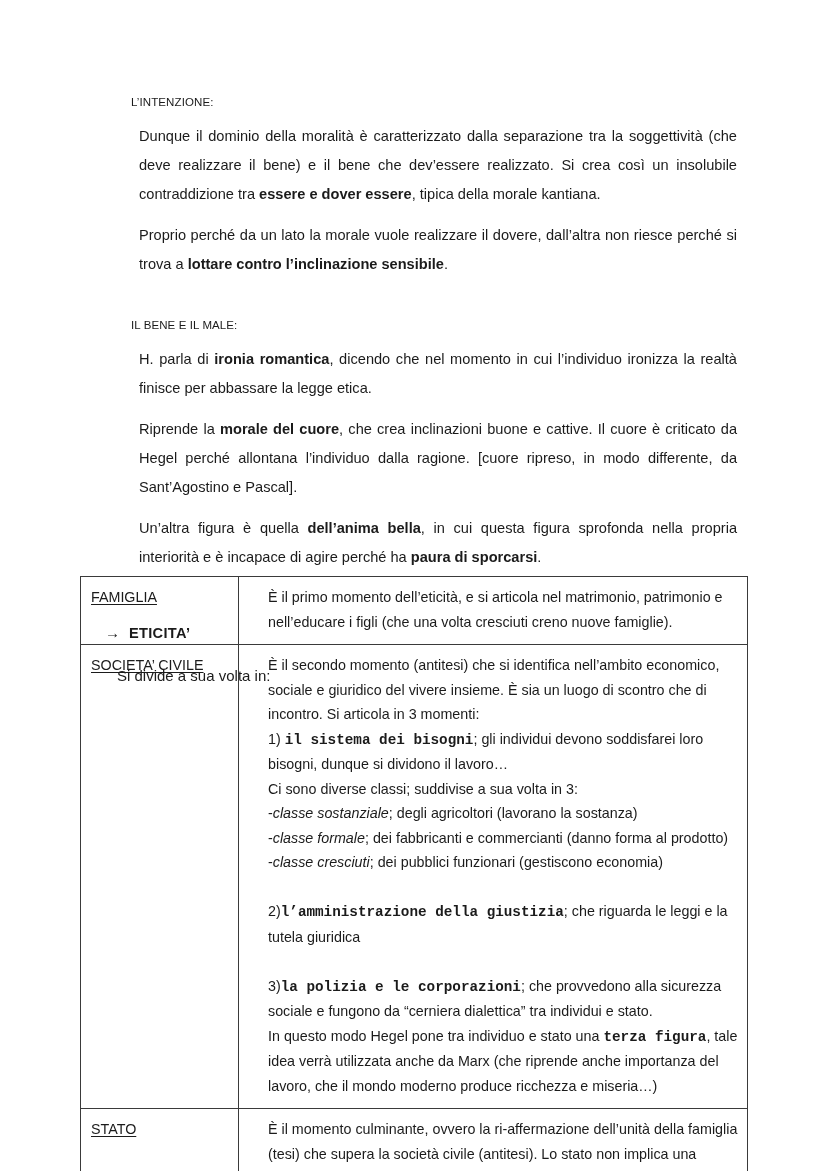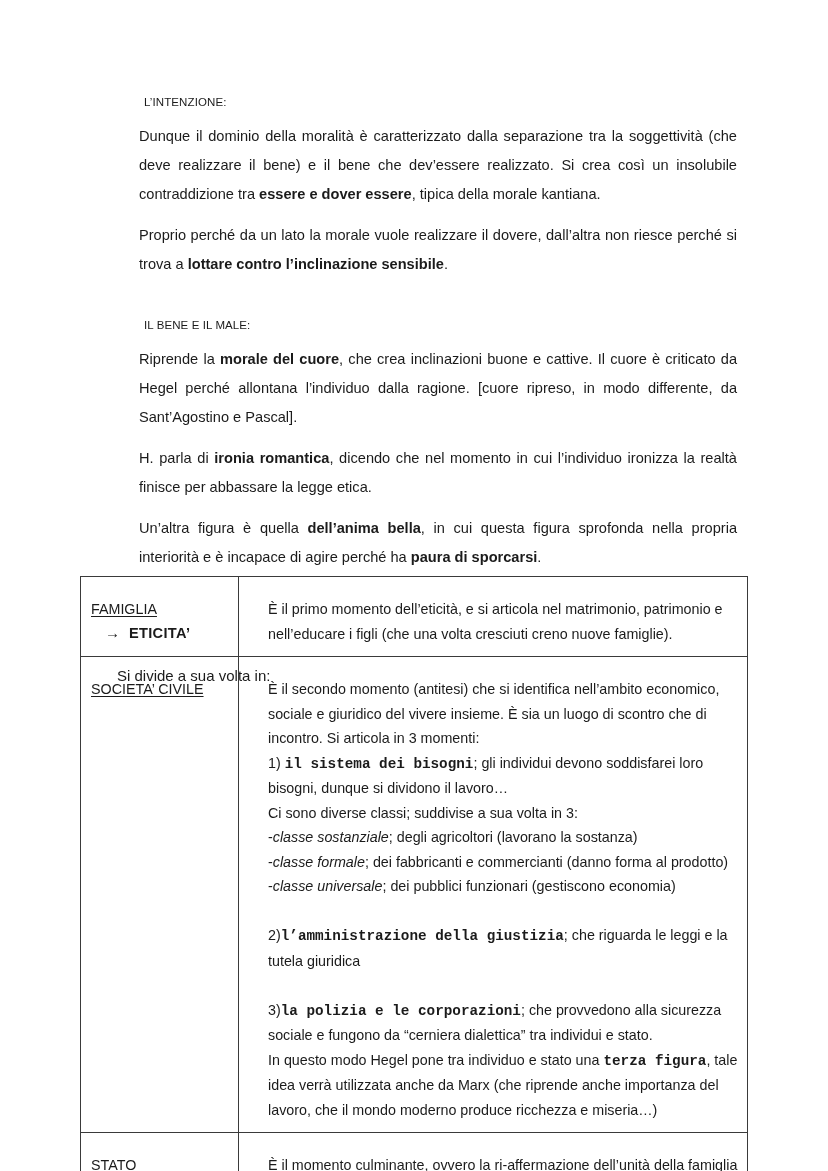--- a/index.html
+++ b/index.html
@@ -28,21 +28,21 @@
     left: 127px;
     top: 96px;
     width: 622px;
   }
 
   
   .mini-head {
     font-size: 11.5px;
     letter-spacing: 0.1px;
     line-height: 1.2;
-    margin: 0 0 4px 17px;
+    margin: 0 0 4px 4px;
     color: #1b1b1b;
     font-weight: 400;
   }
 
   
   .para {
     font-size: 14.6px;
     line-height: 29px;
     text-align: justify;
     text-justify: inter-word;
@@ -88,21 +88,21 @@
     left: 80px;
     top: 576px;
     width: 668px;
     border-collapse: collapse;
     table-layout: fixed;
     font-size: 14.3px;
   }
   .eticita-table td {
     border: 1.3px solid #3a3a3a;
     vertical-align: top;
-    padding: 20px 9px 10px 9px;
+    padding: 8px 9px 10px 9px;
     line-height: 24.5px;
     color: #1b1b1b;
   }
   .eticita-table td.term-cell {
     width: 138px;
     padding-left: 10px;
   }
   .term {
     text-decoration: underline;
     text-underline-offset: 2px;
@@ -124,22 +124,22 @@
 
 <div class="page">
 
   <div class="content">
     <div id="sections-root">
         <div class="mini-head">L’INTENZIONE:</div>
         <p class="para"><span>Dunque il dominio della moralità è caratterizzato dalla separazione tra la soggettività (che deve realizzare il bene) e il bene che dev’essere realizzato. Si crea così un insolubile contraddizione tra </span><b>essere e dover essere</b><span>, tipica della morale kantiana.</span></p>
         <p class="para"><span>Proprio perché da un lato la morale vuole realizzare il dovere, dall’altra non riesce perché si trova a </span><b>lottare contro l’inclinazione sensibile</b><span>.</span></p>
         <div class="block-gap"></div>
         <div class="mini-head">IL BENE E IL MALE:</div>
+        <p class="para"><span>H. parla di </span><b>ironia romantica</b><span>, dicendo che nel momento in cui l’individuo ironizza la realtà finisce per abbassare la legge etica.</span></p>
         <p class="para"><span>Riprende la </span><b>morale del cuore</b><span>, che crea inclinazioni buone e cattive. Il cuore è criticato da Hegel perché allontana l’individuo dalla ragione. [cuore ripreso, in modo differente, da Sant’Agostino e Pascal].</span></p>
-        <p class="para"><span>H. parla di </span><b>ironia romantica</b><span>, dicendo che nel momento in cui l’individuo ironizza la realtà finisce per abbassare la legge etica.</span></p>
         <p class="para"><span>Un’altra figura è quella </span><b>dell’anima bella</b><span>, in cui questa figura sprofonda nella propria interiorità e è incapace di agire perché ha </span><b>paura di sporcarsi</b><span>.</span></p>
       </div>
 
     <div class="etichead">
       <span class="arrow-glyph">→</span>
       <span class="etic-label">ETICITA’</span>
     </div>
 
     <div class="subline">Si divide a sua volta in:</div>
   </div>
@@ -153,21 +153,21 @@
           </td>
         </tr>
         <tr>
           <td class="term-cell"><span class="term">SOCIETA’ CIVILE</span></td>
           <td>
             <span class="cell-line"><span>È il secondo momento (antitesi) che si identifica nell’ambito economico, sociale e giuridico del vivere insieme. È sia un luogo di scontro che di incontro. Si articola in 3 momenti:</span></span>
             <span class="cell-line"><span>1) </span><b>il sistema dei bisogni</b><span>; gli individui devono soddisfarei loro bisogni, dunque si dividono il lavoro…</span></span>
             <span class="cell-line"><span>Ci sono diverse classi; suddivise a sua volta in 3:</span></span>
             <span class="cell-line"><span>-</span><i>classe sostanziale</i><span>; degli agricoltori (lavorano la sostanza)</span></span>
             <span class="cell-line"><span>-</span><i>classe formale</i><span>; dei fabbricanti e commercianti (danno forma al prodotto)</span></span>
-            <span class="cell-line"><span>-</span><i>classe universale</i><span>; dei pubblici funzionari (gestiscono economia)</span></span>
+            <span class="cell-line"><span>-</span><i>classe cresciuti</i><span>; dei pubblici funzionari (gestiscono economia)</span></span>
             <span class="spacer-line"></span>
             <span class="cell-line"><span>2)</span><b>l’amministrazione della giustizia</b><span>; che riguarda le leggi e la tutela giuridica</span></span>
             <span class="spacer-line"></span>
             <span class="cell-line"><span>3)</span><b>la polizia e le corporazioni</b><span>; che provvedono alla sicurezza sociale e fungono da “cerniera dialettica” tra individui e stato.</span></span>
             <span class="cell-line"><span>In questo modo Hegel pone tra individuo e stato una </span><b>terza figura</b><span>, tale idea verrà utilizzata anche da Marx (che riprende anche importanza del lavoro, che il mondo moderno produce ricchezza e miseria…)</span></span>
           </td>
         </tr>
         <tr class="row-clip">
           <td class="term-cell"><span class="term">STATO</span></td>
           <td>

